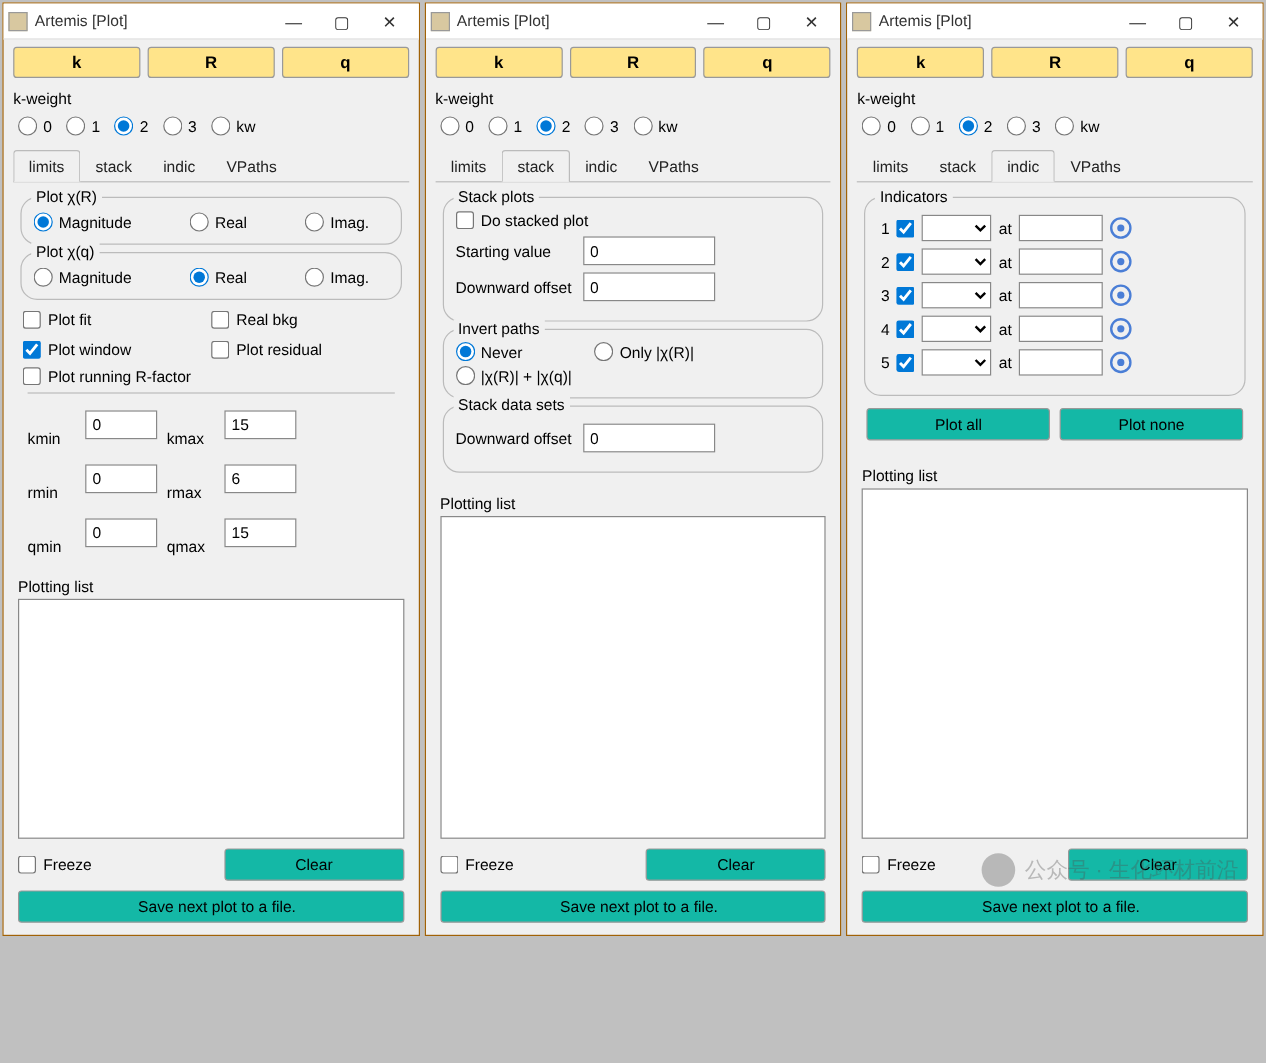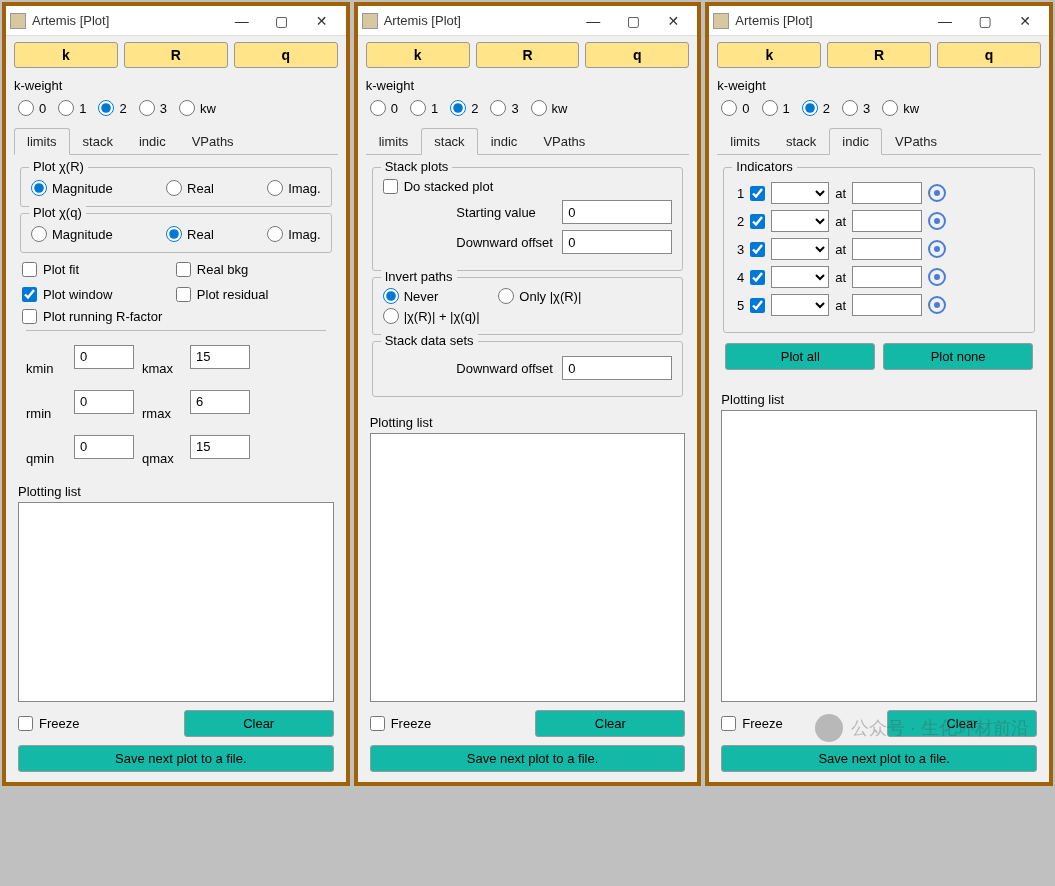--- a/index.html
+++ b/index.html
@@ -7,21 +7,21 @@
   font-family: "Segoe UI", Tahoma, sans-serif;
   font-size: 13px;
   background: #c0c0c0;
   display: flex;
   gap: 4px;
   padding: 2px;
 }
 .window {
   width: 348px;
   background: #f0f0f0;
-  border: 4px solid #a16207;
+  border: 1px solid #a16207;
   display: flex;
   flex-direction: column;
 }
 .titlebar {
   height: 30px;
   background: #fff;
   display: flex;
   align-items: center;
   padding: 0 4px;
   border-bottom: 1px solid #ddd;
@@ -64,23 +64,23 @@
   border-color:#bbb;
   border-bottom:1px solid #f0f0f0;
   border-radius:3px 3px 0 0;
 }
 .panel {
   border:none;
   padding:6px 4px 4px 4px;
 }
 .groupbox {
   border:1px solid #bbb;
-  border-radius:3px;
+  border-radius:14px;
   margin:6px 2px;
-  padding:8px 10px 10px 10px;
+  padding:8px 26px 10px 10px;
   position:relative;
 }
 .groupbox .legend {
   position:absolute;
   top:-9px;
   left:8px;
   background:#f0f0f0;
   padding:0 4px;
   font-size:13px;
 }
@@ -115,21 +115,21 @@
 .btn {
   border:1px solid #999;
   background:#14b8a6;
   border-radius:3px;
   padding:5px 10px;
   font-size:13px;
   text-align:center;
 }
 .btn.wide { flex:1; }
 .btn.full { margin:4px;padding-left:20px; }
-.field-row { display:flex; align-items:center; gap:8px; margin:6px 0;justify-content:flex-end; }
+.field-row { display:flex; align-items:center; gap:8px; margin:6px 0; }
 .field-row label { min-width:98px; }
 .num-mid { width:110px; height:24px; border:1px solid #888; background:#fff; padding:2px 5px; font-size:13px; }
 .ind-row { display:flex; align-items:center; gap:6px; margin:6px 0; }
 .ind-row .n { width:10px; text-align:right; }
 select.combo { width:58px; height:22px; border:1px solid #888; background:#fff; font-size:12px; }
 .target-icon {
   width:18px; height:18px; border:2px solid #4a7ed6; border-radius:50%;
   display:flex; align-items:center; justify-content:center;
 }
 .target-icon::after { content:""; width:6px; height:6px; background:#4a7ed6; border-radius:50%; }

